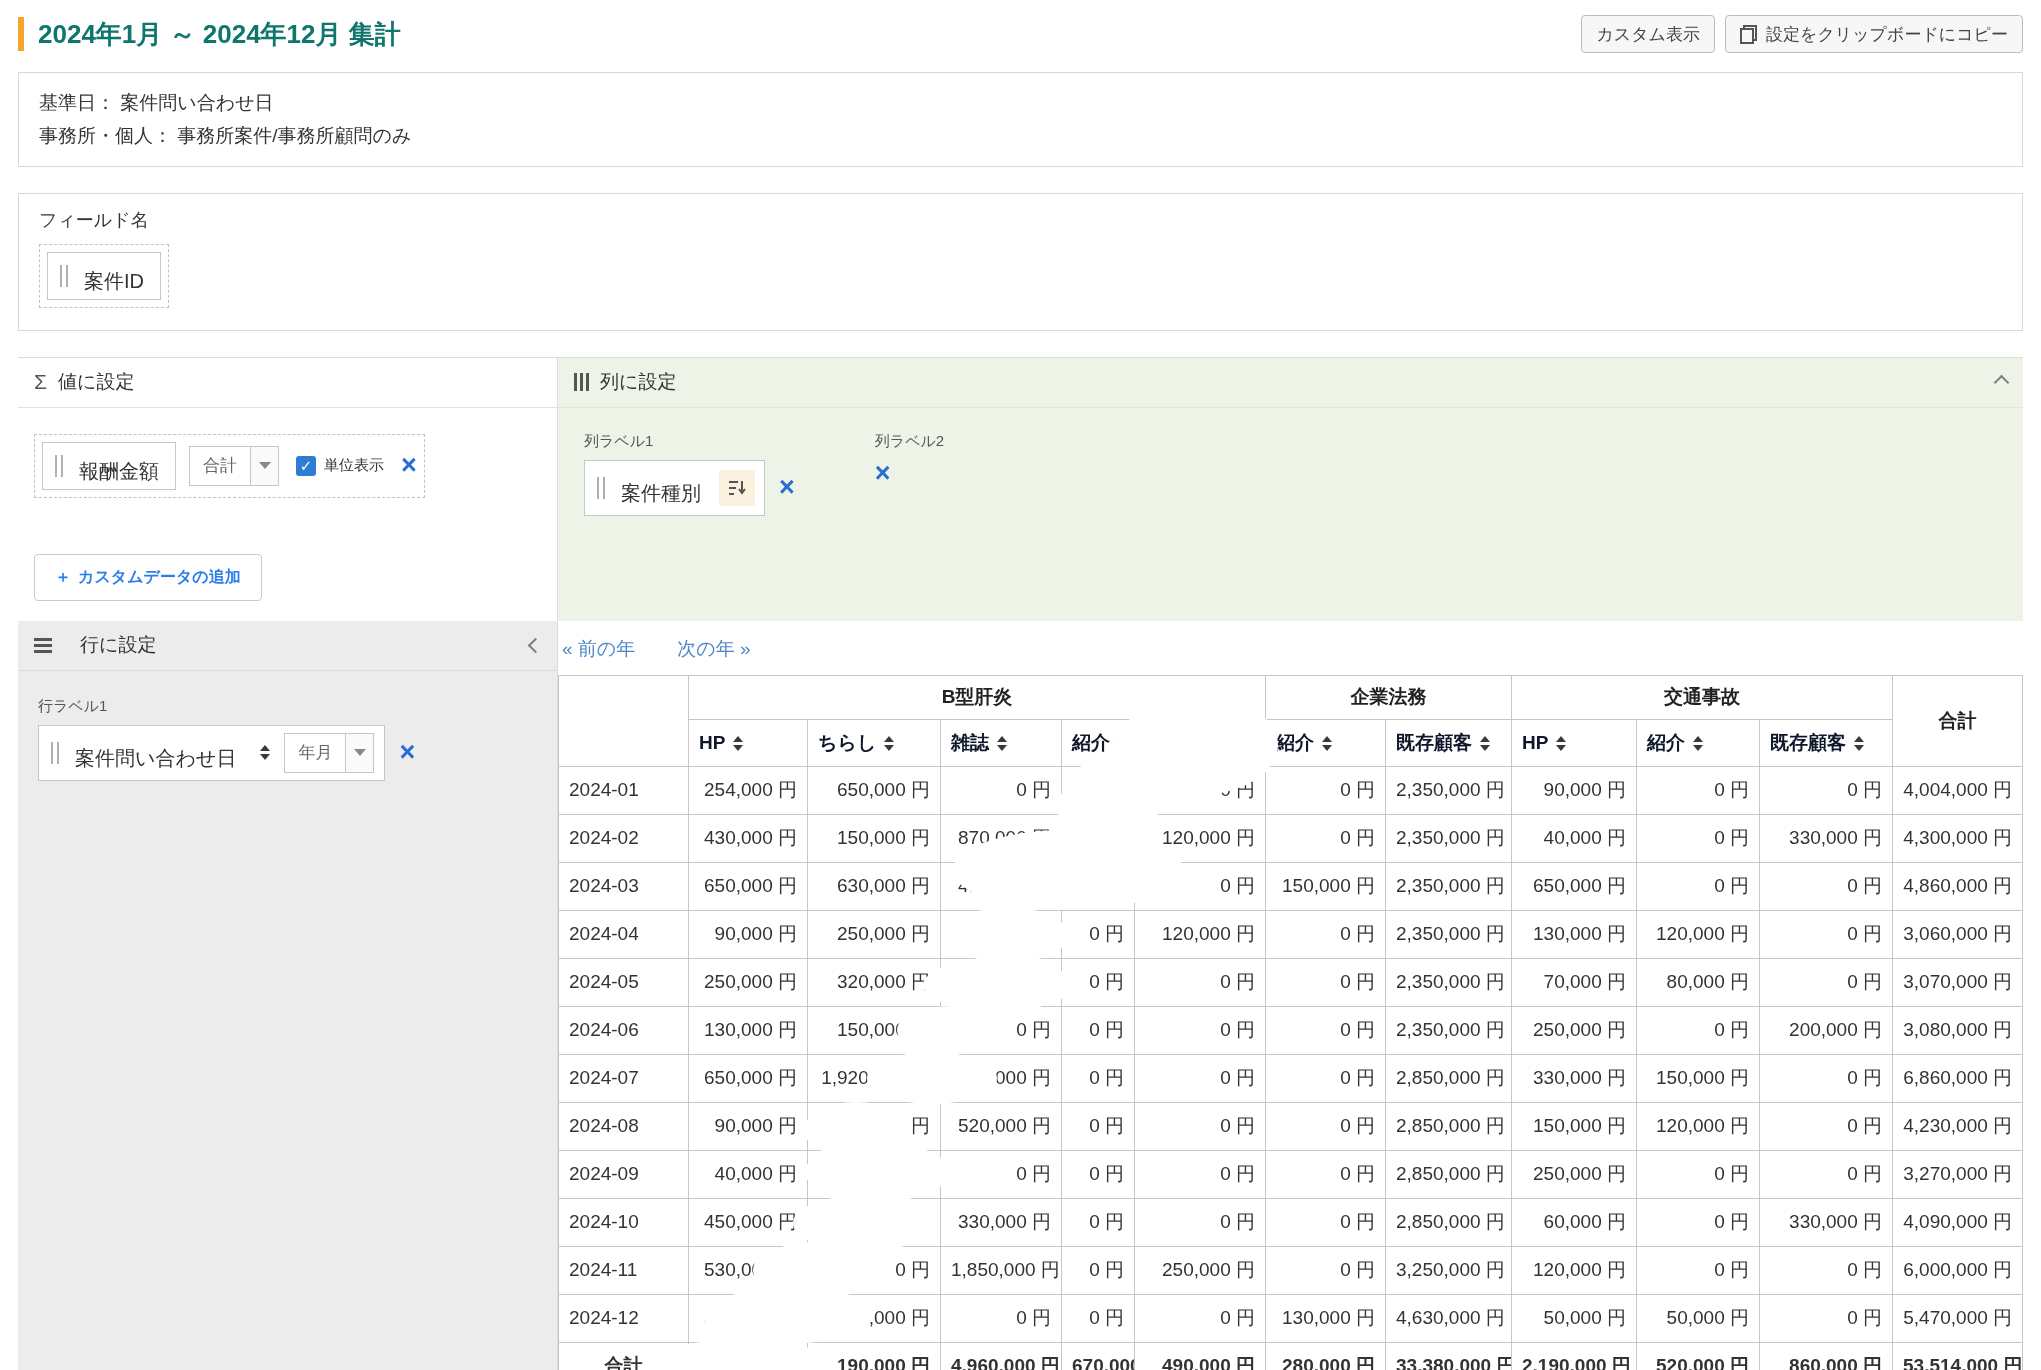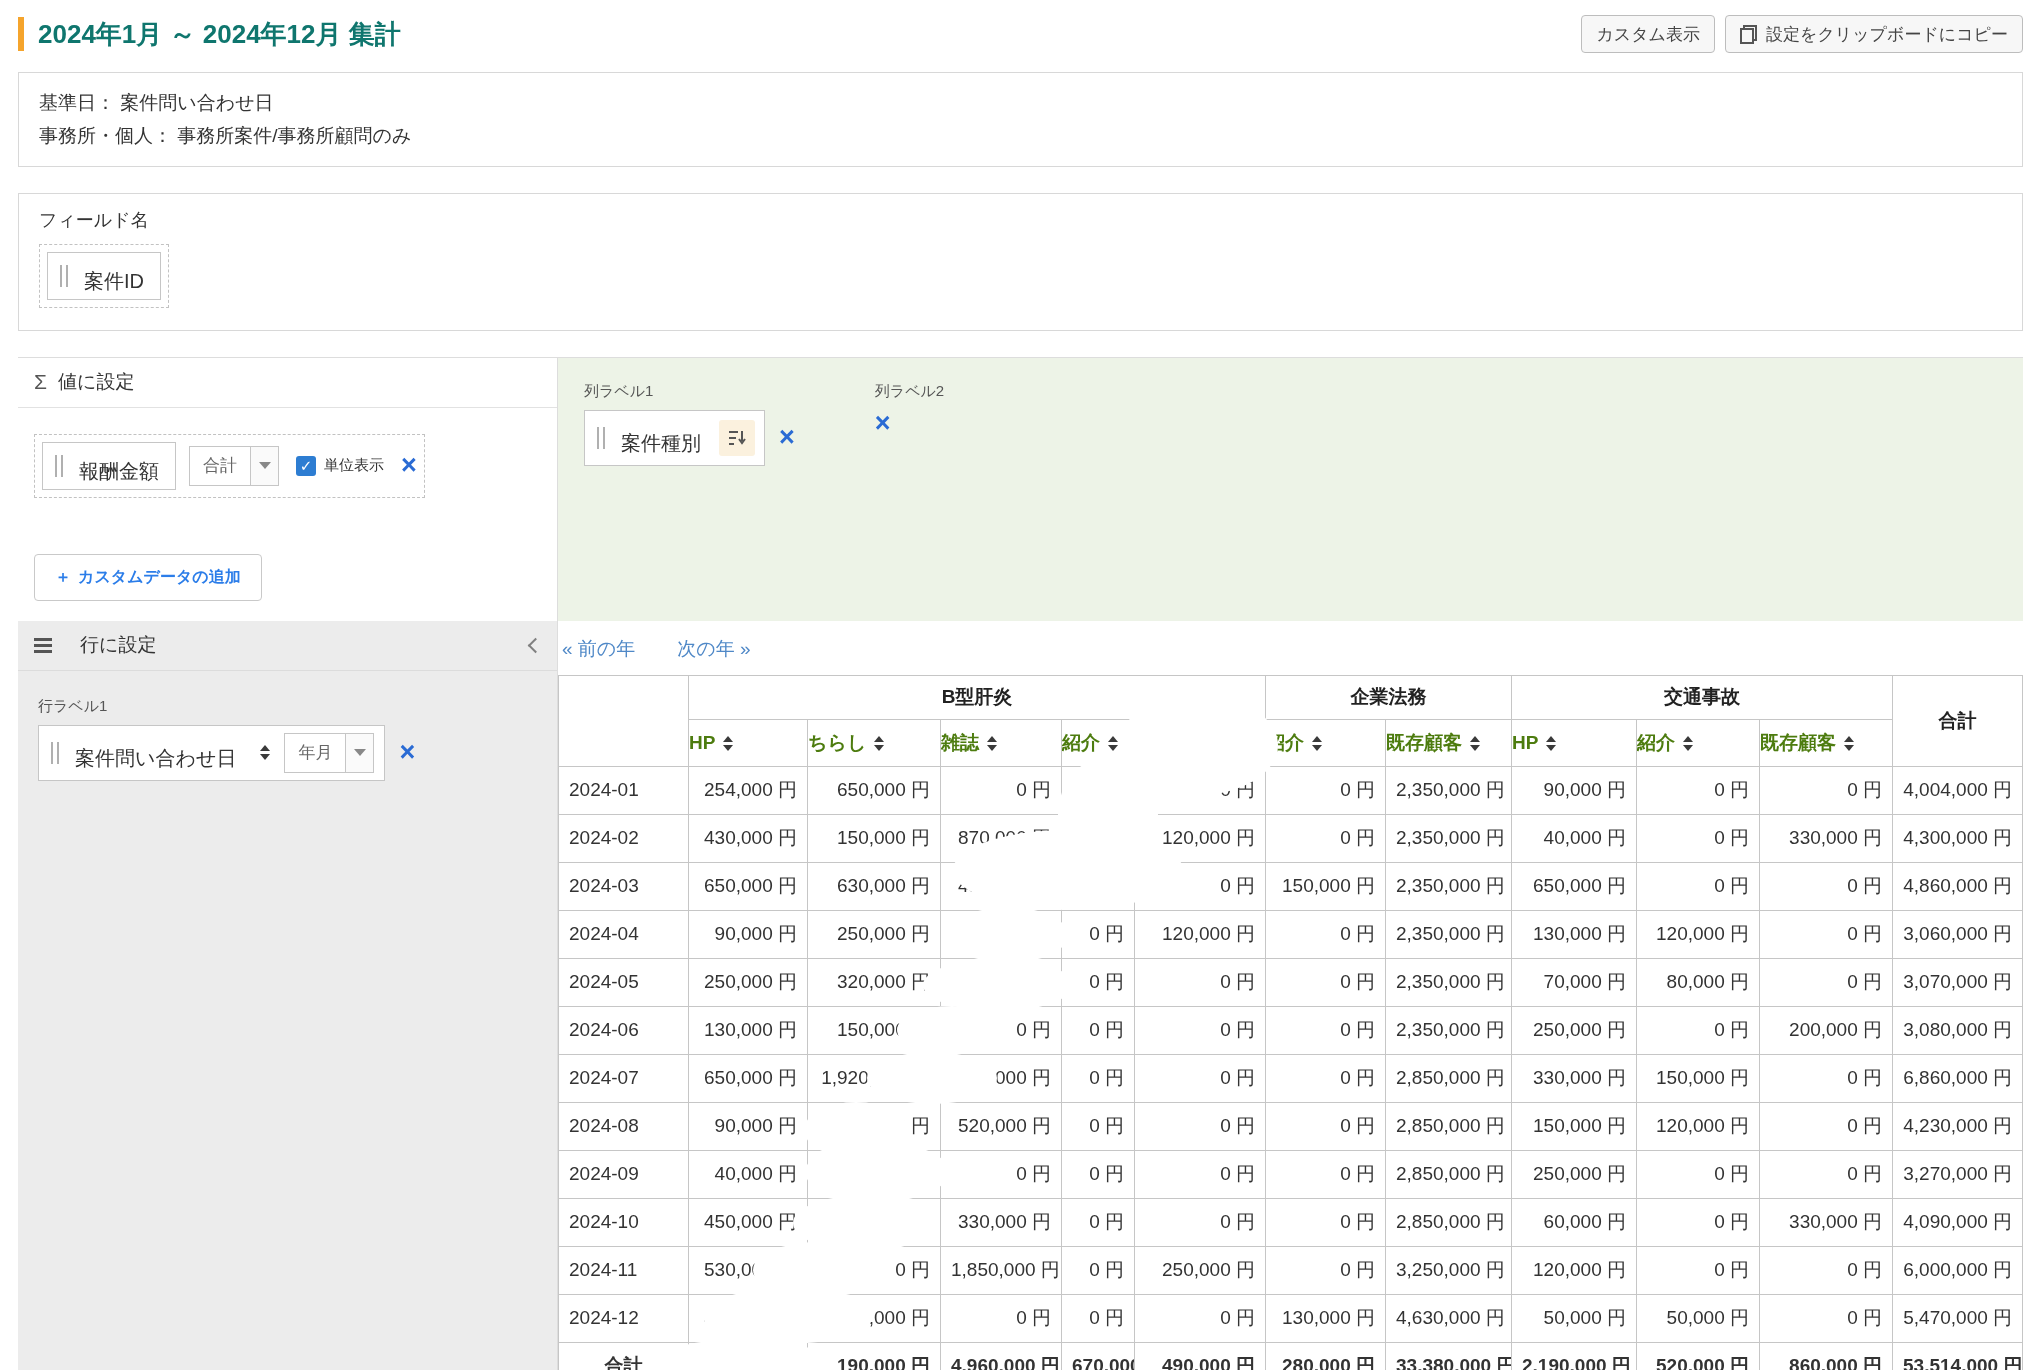--- a/index.html
+++ b/index.html
@@ -83,21 +83,21 @@
   .columns-body { display: flex; gap: 80px; padding: 24px 26px; }
 
   
   .main-area { flex: 1; position: relative; }
   .nav { display: flex; gap: 42px; padding: 15px 4px 13px; font-size: 19px; }
   .nav a { color: #4f88c7; text-decoration: none; cursor: pointer; }
   .table-wrap { position: relative; width: 1464px; }
   table { border-collapse: collapse; table-layout: fixed; width: 1464px; font-size: 19px; }
   th, td { border: 1px solid #c6c6c6; overflow: hidden; white-space: nowrap; }
   thead tr.groups th { height: 44px; font-weight: 700; text-align: center; color: #222; }
-  thead tr.subs th { height: 47px; font-weight: 700; text-align: left; padding-left: 0; color: #4d7c0f; cursor: pointer; }
+  thead tr.subs th { height: 47px; font-weight: 700; text-align: left; padding-left: 10px; color: #0f172a; cursor: pointer; }
   tbody td { height: 48px; padding: 0 10px; text-align: right; }
   tbody td.rowlab { text-align: left; }
   tfoot td { font-weight: 700; height: 48px; padding: 0 10px; text-align: right; }
   tfoot td.rowlab { text-align: center; }
 
   .blob { position: absolute; background: #fff; border-radius: 50%; z-index: 5; pointer-events: none; }
 </style>
 </head>
 <body>
 
@@ -209,20 +209,29 @@
             </div>
             <span class="xbtn">×</span>
           </div>
         </div>
       </div>
     </div>
 
     <div class="right-col">
 
       <div class="columns-panel">
+        <div class="panel-head">
+          <span class="cols-ic">
+              <i></i>
+              <i></i>
+              <i></i>
+            </span>
+          <span>列に設定</span>
+          <span class="chev up"></span>
+        </div>
         <div class="columns-body">
           <div class="slot">
             <div class="mini-label">列ラベル1</div>
             <div class="slot-row">
               <div class="chip tall">
                 <span class="handle">
                     <span class="grip"></span>
                   </span>
                 <span class="chip-label">案件種別</span>
                 <span class="sic">

